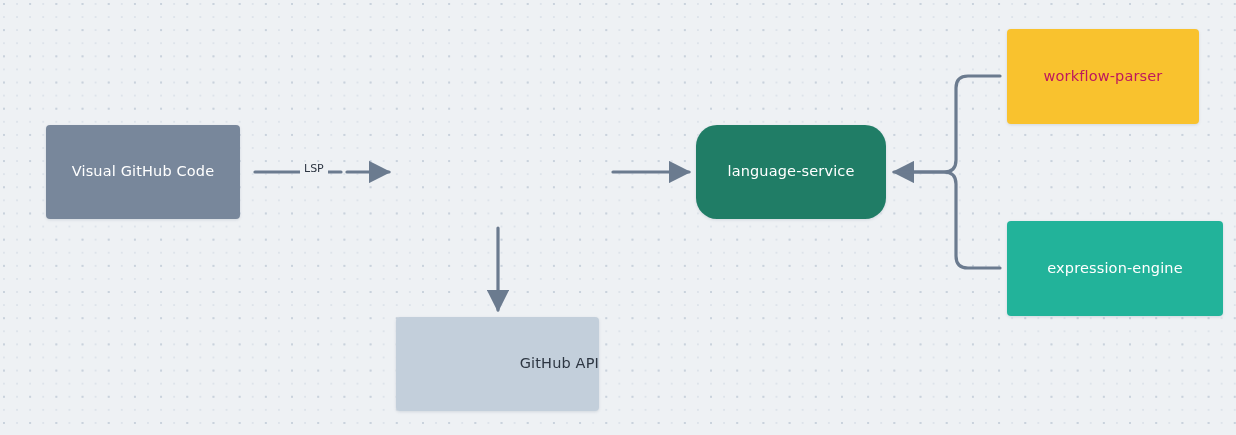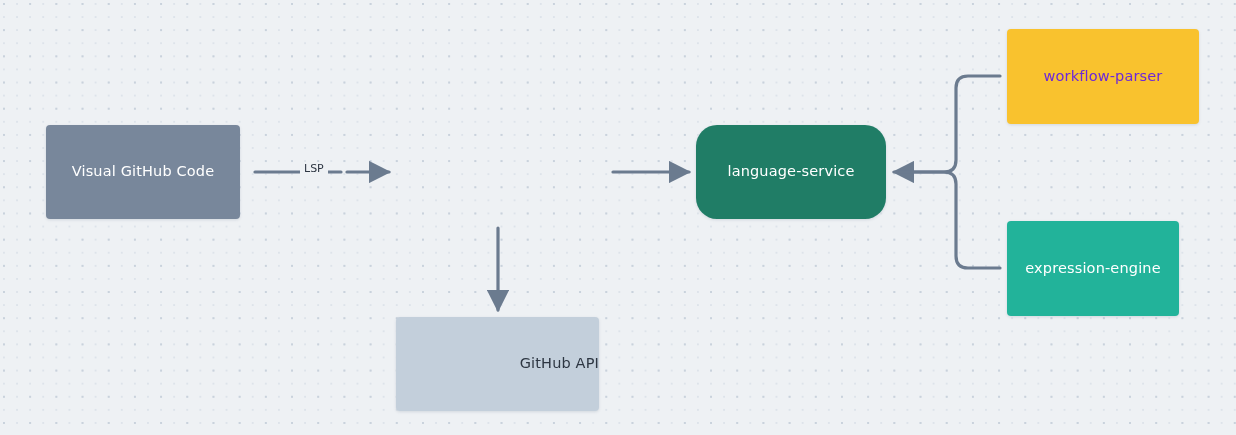--- a/index.html
+++ b/index.html
@@ -95,24 +95,24 @@
   <div class="node" style="left:46px; top:125px; width:194px; height:94px; background:#78879b;">
     <span class="node-label" style="color:#ffffff;">Visual GitHub Code</span>
   </div>
 
 
   <div class="node" style="left:696px; top:125px; width:190px; height:94px; background:#207d66;border-radius:21px;">
     <span class="node-label" style="color:#ffffff;">language-service</span>
   </div>
 
   <div class="node" style="left:1007px; top:29px; width:192px; height:95px; background:#f9c22e;">
-    <span class="node-label" style="color:#6d28d9;">workflow-parser</span>
+    <span class="node-label" style="color:#be185d;">workflow-parser</span>
   </div>
 
-  <div class="node" style="left:1007px; top:221px; width:172px; height:95px; background:#22b39a;">
+  <div class="node" style="left:1007px; top:221px; width:216px; height:95px; background:#22b39a;">
     <span class="node-label" style="color:#ffffff;">expression-engine</span>
   </div>
 
   <div class="node" style="left:396px; top:317px; width:203px; height:94px; background:#c3cfdb;justify-content:flex-end;">
     <span class="node-label" style="color:#2d3642;">GitHub API</span>
   </div>
 
   <div class="edge-label" style="left:300px; top:162px;">LSP</div>
 
 </div>

